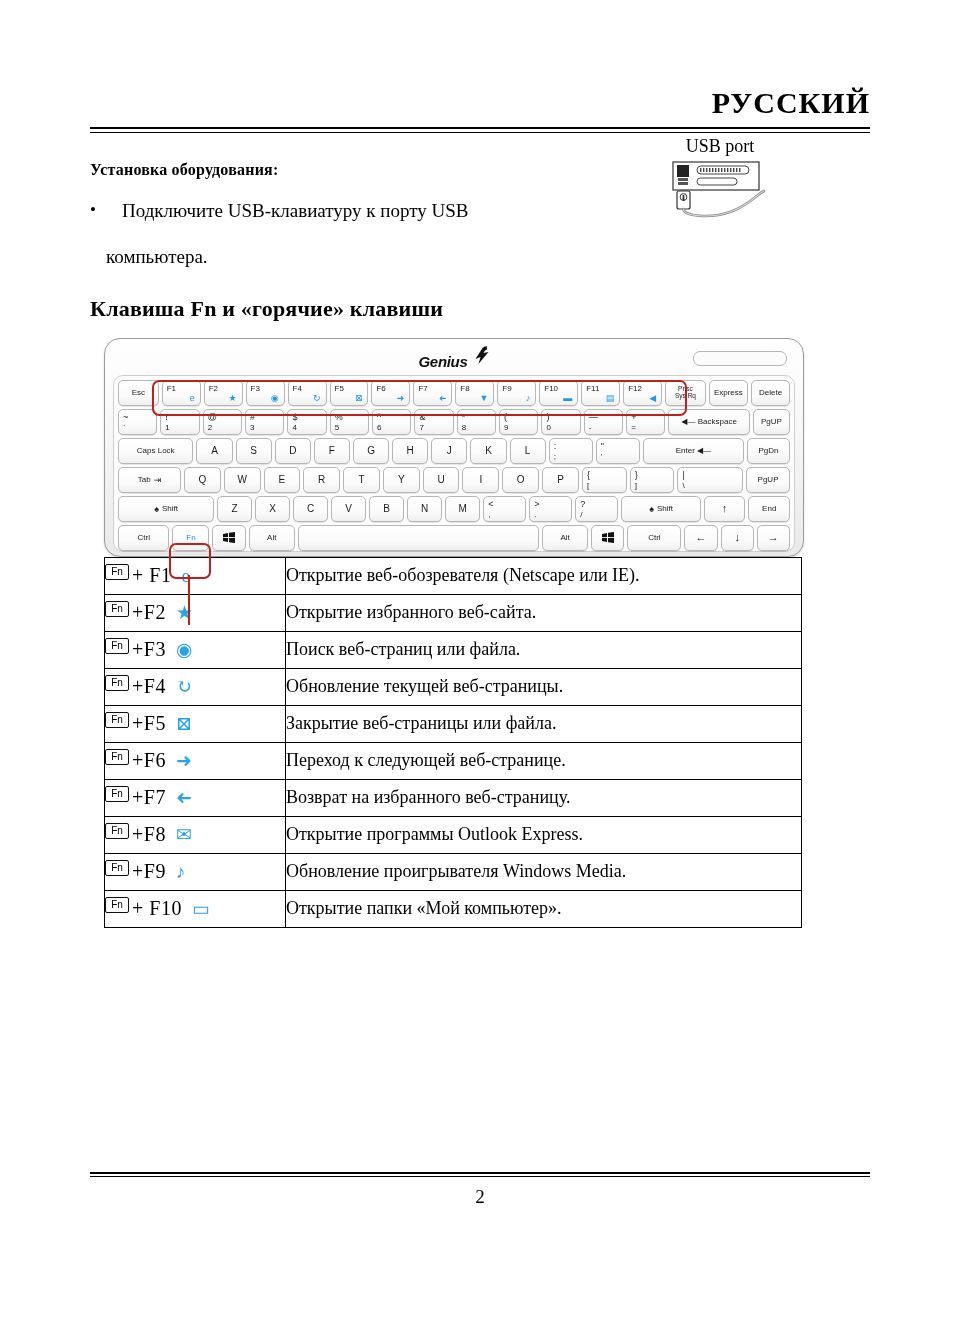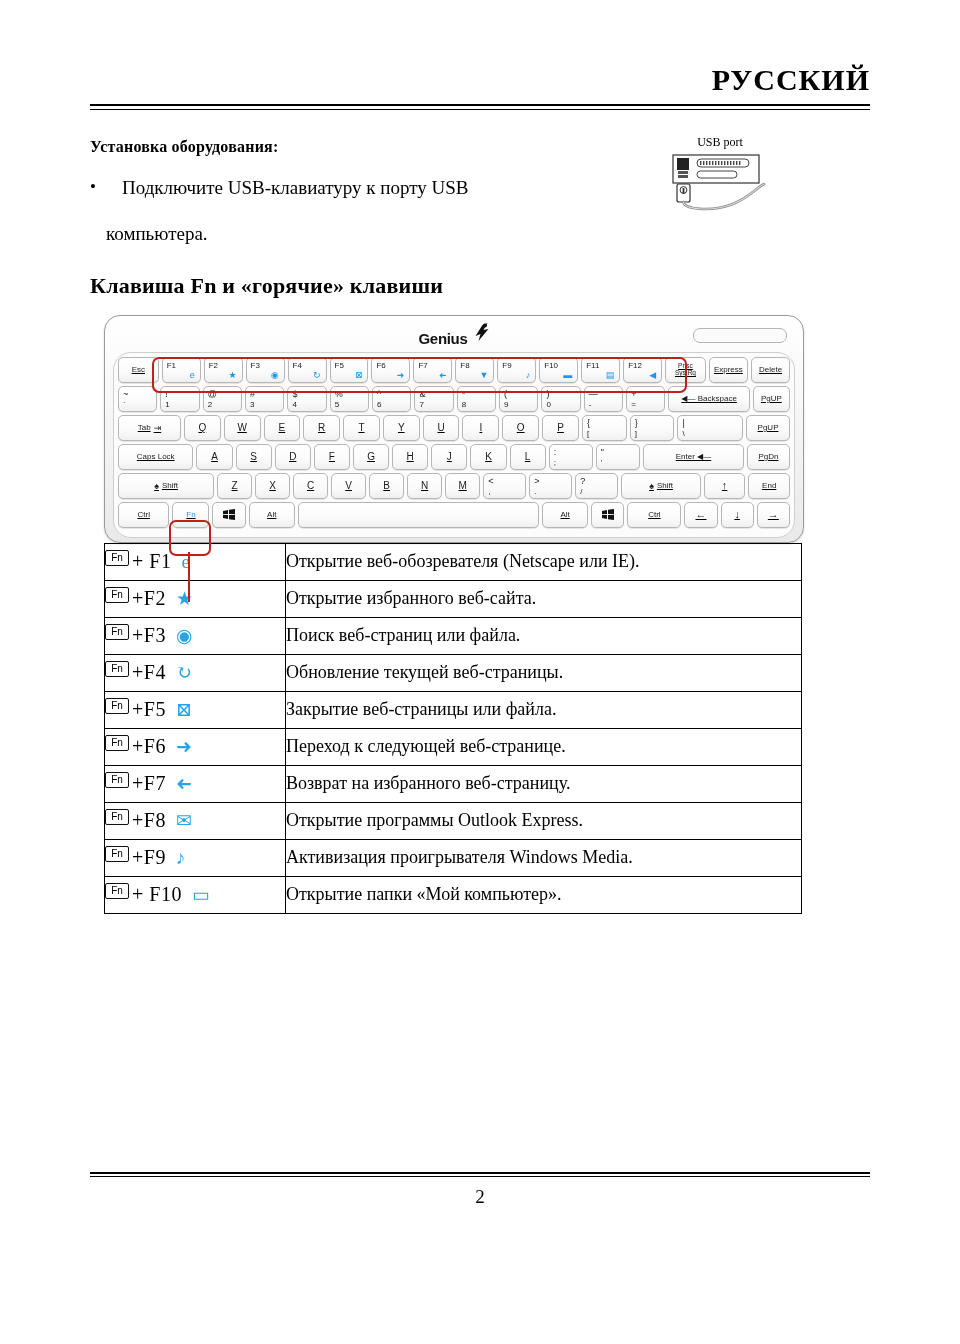--- a/index.html
+++ b/index.html
@@ -25,42 +25,42 @@
     padding: 0 90px;
   }
 
   
   .lang-title {
     text-align: right;
     font-family: "Liberation Serif", serif;
     font-weight: bold;
     font-size: 30px;
     letter-spacing: 1px;
-    padding-top: 65px;
+    padding-top: 88px;
     line-height: 1;
   }
   .rule-double {
     margin-top: 9px;
     border-top: 2.5px solid #000;
     border-bottom: 1.3px solid #000;
     height: 3px;
     box-sizing: content-box;
   }
 
   
   .usb-figure {
     position: absolute;
     left: 660px;
     top: 136px;
     width: 120px;
     text-align: center;
   }
   .usb-caption {
     font-family: "Liberation Serif", serif;
-    font-size: 12px;
+    font-size: 18px;
     line-height: 1.15;
     margin-bottom: 2px;
   }
   .usb-art { width: 112px; height: 62px; display: block; margin: 0 auto; }
 
   
   h2.section {
     font-family: "Liberation Serif", serif;
     font-weight: bold;
     font-size: 16px;
@@ -116,43 +116,43 @@
   .genius-logo {
     position: absolute;
     left: 50%;
     transform: translateX(-50%);
     top: 1px;
     display: flex;
     align-items: flex-start;
   }
   .genius-word {
     font-family: "Liberation Sans", sans-serif;
+    font-style: italic;
     font-weight: bold;
     font-size: 15px;
     color: #111;
     letter-spacing: -0.3px;
     line-height: 1;
     margin-top: 8px;
   }
   .kb-slot {
     position: absolute;
     right: 8px;
     top: 6px;
     width: 92px;
     height: 13px;
     border: 1.2px solid #b4b4b4;
     border-radius: 7px;
     background: #fbfbfb;
   }
   .kb-deck {
     border: 1.2px solid #cfcfcf;
-    border-radius: 18px;
+    border-radius: 10px;
     background: #fcfcfc;
-    padding: 4px 4px 9px 4px;
-    text-decoration: underline;
+    padding: 4px 4px 0 4px;
   }
   .kb-row {
     display: flex;
     gap: 3px;
     margin-bottom: 3px;
   }
   .kb-row:last-child { margin-bottom: 0; }
   .key {
     position: relative;
     border: 1.1px solid #b6b6b6;
@@ -502,20 +502,67 @@
           </div>
           <div class="key" style="flex:2.7">
             <span class="wide-lbl">◀— Backspace</span>
           </div>
           <div class="key" style="flex:1.2">
             <span class="lbl tiny">PgUP</span>
           </div>
         </div>
 
         <div class="kb-row">
+          <div class="key" style="flex:2.15">
+            <span class="wide-lbl">Caps Lock</span>
+          </div>
+          <div class="key">
+              <span class="lbl" style="font-size:10px">A</span>
+            </div>
+          <div class="key">
+              <span class="lbl" style="font-size:10px">S</span>
+            </div>
+          <div class="key">
+              <span class="lbl" style="font-size:10px">D</span>
+            </div>
+          <div class="key">
+              <span class="lbl" style="font-size:10px">F</span>
+            </div>
+          <div class="key">
+              <span class="lbl" style="font-size:10px">G</span>
+            </div>
+          <div class="key">
+              <span class="lbl" style="font-size:10px">H</span>
+            </div>
+          <div class="key">
+              <span class="lbl" style="font-size:10px">J</span>
+            </div>
+          <div class="key">
+              <span class="lbl" style="font-size:10px">K</span>
+            </div>
+          <div class="key">
+              <span class="lbl" style="font-size:10px">L</span>
+            </div>
+          <div class="key dual">
+            <span class="up">:</span>
+            <span class="lo">;</span>
+          </div>
+          <div class="key dual">
+            <span class="up">"</span>
+            <span class="lo">'</span>
+          </div>
+          <div class="key" style="flex:2.9">
+            <span class="wide-lbl">Enter ◀—</span>
+          </div>
+          <div class="key" style="flex:1.2">
+            <span class="lbl tiny">PgDn</span>
+          </div>
+        </div>
+
+        <div class="kb-row">
           <div class="key" style="flex:1.75">
             <span class="lbl">Tab</span>
             <span style="margin-left:3px;font-size:9px">⇥</span>
           </div>
           <div class="key">
               <span class="lbl" style="font-size:10px">Q</span>
             </div>
           <div class="key">
               <span class="lbl" style="font-size:10px">W</span>
             </div>
@@ -550,67 +597,20 @@
           <div class="key dual">
             <span class="up">}</span>
             <span class="lo">]</span>
           </div>
           <div class="key dual" style="flex:1.6">
             <span class="up">|</span>
             <span class="lo">\</span>
           </div>
           <div class="key" style="flex:1.2">
             <span class="lbl tiny">PgUP</span>
-          </div>
-        </div>
-
-        <div class="kb-row">
-          <div class="key" style="flex:2.15">
-            <span class="wide-lbl">Caps Lock</span>
-          </div>
-          <div class="key">
-              <span class="lbl" style="font-size:10px">A</span>
-            </div>
-          <div class="key">
-              <span class="lbl" style="font-size:10px">S</span>
-            </div>
-          <div class="key">
-              <span class="lbl" style="font-size:10px">D</span>
-            </div>
-          <div class="key">
-              <span class="lbl" style="font-size:10px">F</span>
-            </div>
-          <div class="key">
-              <span class="lbl" style="font-size:10px">G</span>
-            </div>
-          <div class="key">
-              <span class="lbl" style="font-size:10px">H</span>
-            </div>
-          <div class="key">
-              <span class="lbl" style="font-size:10px">J</span>
-            </div>
-          <div class="key">
-              <span class="lbl" style="font-size:10px">K</span>
-            </div>
-          <div class="key">
-              <span class="lbl" style="font-size:10px">L</span>
-            </div>
-          <div class="key dual">
-            <span class="up">:</span>
-            <span class="lo">;</span>
-          </div>
-          <div class="key dual">
-            <span class="up">"</span>
-            <span class="lo">'</span>
-          </div>
-          <div class="key" style="flex:2.9">
-            <span class="wide-lbl">Enter ◀—</span>
-          </div>
-          <div class="key" style="flex:1.2">
-            <span class="lbl tiny">PgDn</span>
           </div>
         </div>
 
         <div class="kb-row">
           <div class="key" style="flex:2.85">
             <span style="font-size:9px;margin-right:3px">♠</span>
             <span class="wide-lbl">Shift</span>
           </div>
           <div class="key">
               <span class="lbl" style="font-size:10px">Z</span>
@@ -788,21 +788,21 @@
         <td class="desc">Открытие программы Outlook Express.</td>
       </tr>
       <tr>
         <td class="combo">
           <div class="combo-inner">
             <span class="fn-chip">Fn</span>
             <span class="plus-f">+F9</span>
             <span class="glyph">♪</span>
           </div>
         </td>
-        <td class="desc">Активизация проигрывателя Windows Media.</td>
+        <td class="desc">Обновление проигрывателя Windows Media.</td>
       </tr>
       <tr>
         <td class="combo">
           <div class="combo-inner">
             <span class="fn-chip">Fn</span>
             <span class="plus-f">+ F10</span>
             <span class="glyph">▭</span>
           </div>
         </td>
         <td class="desc">Открытие папки «Мой компьютер».</td>

